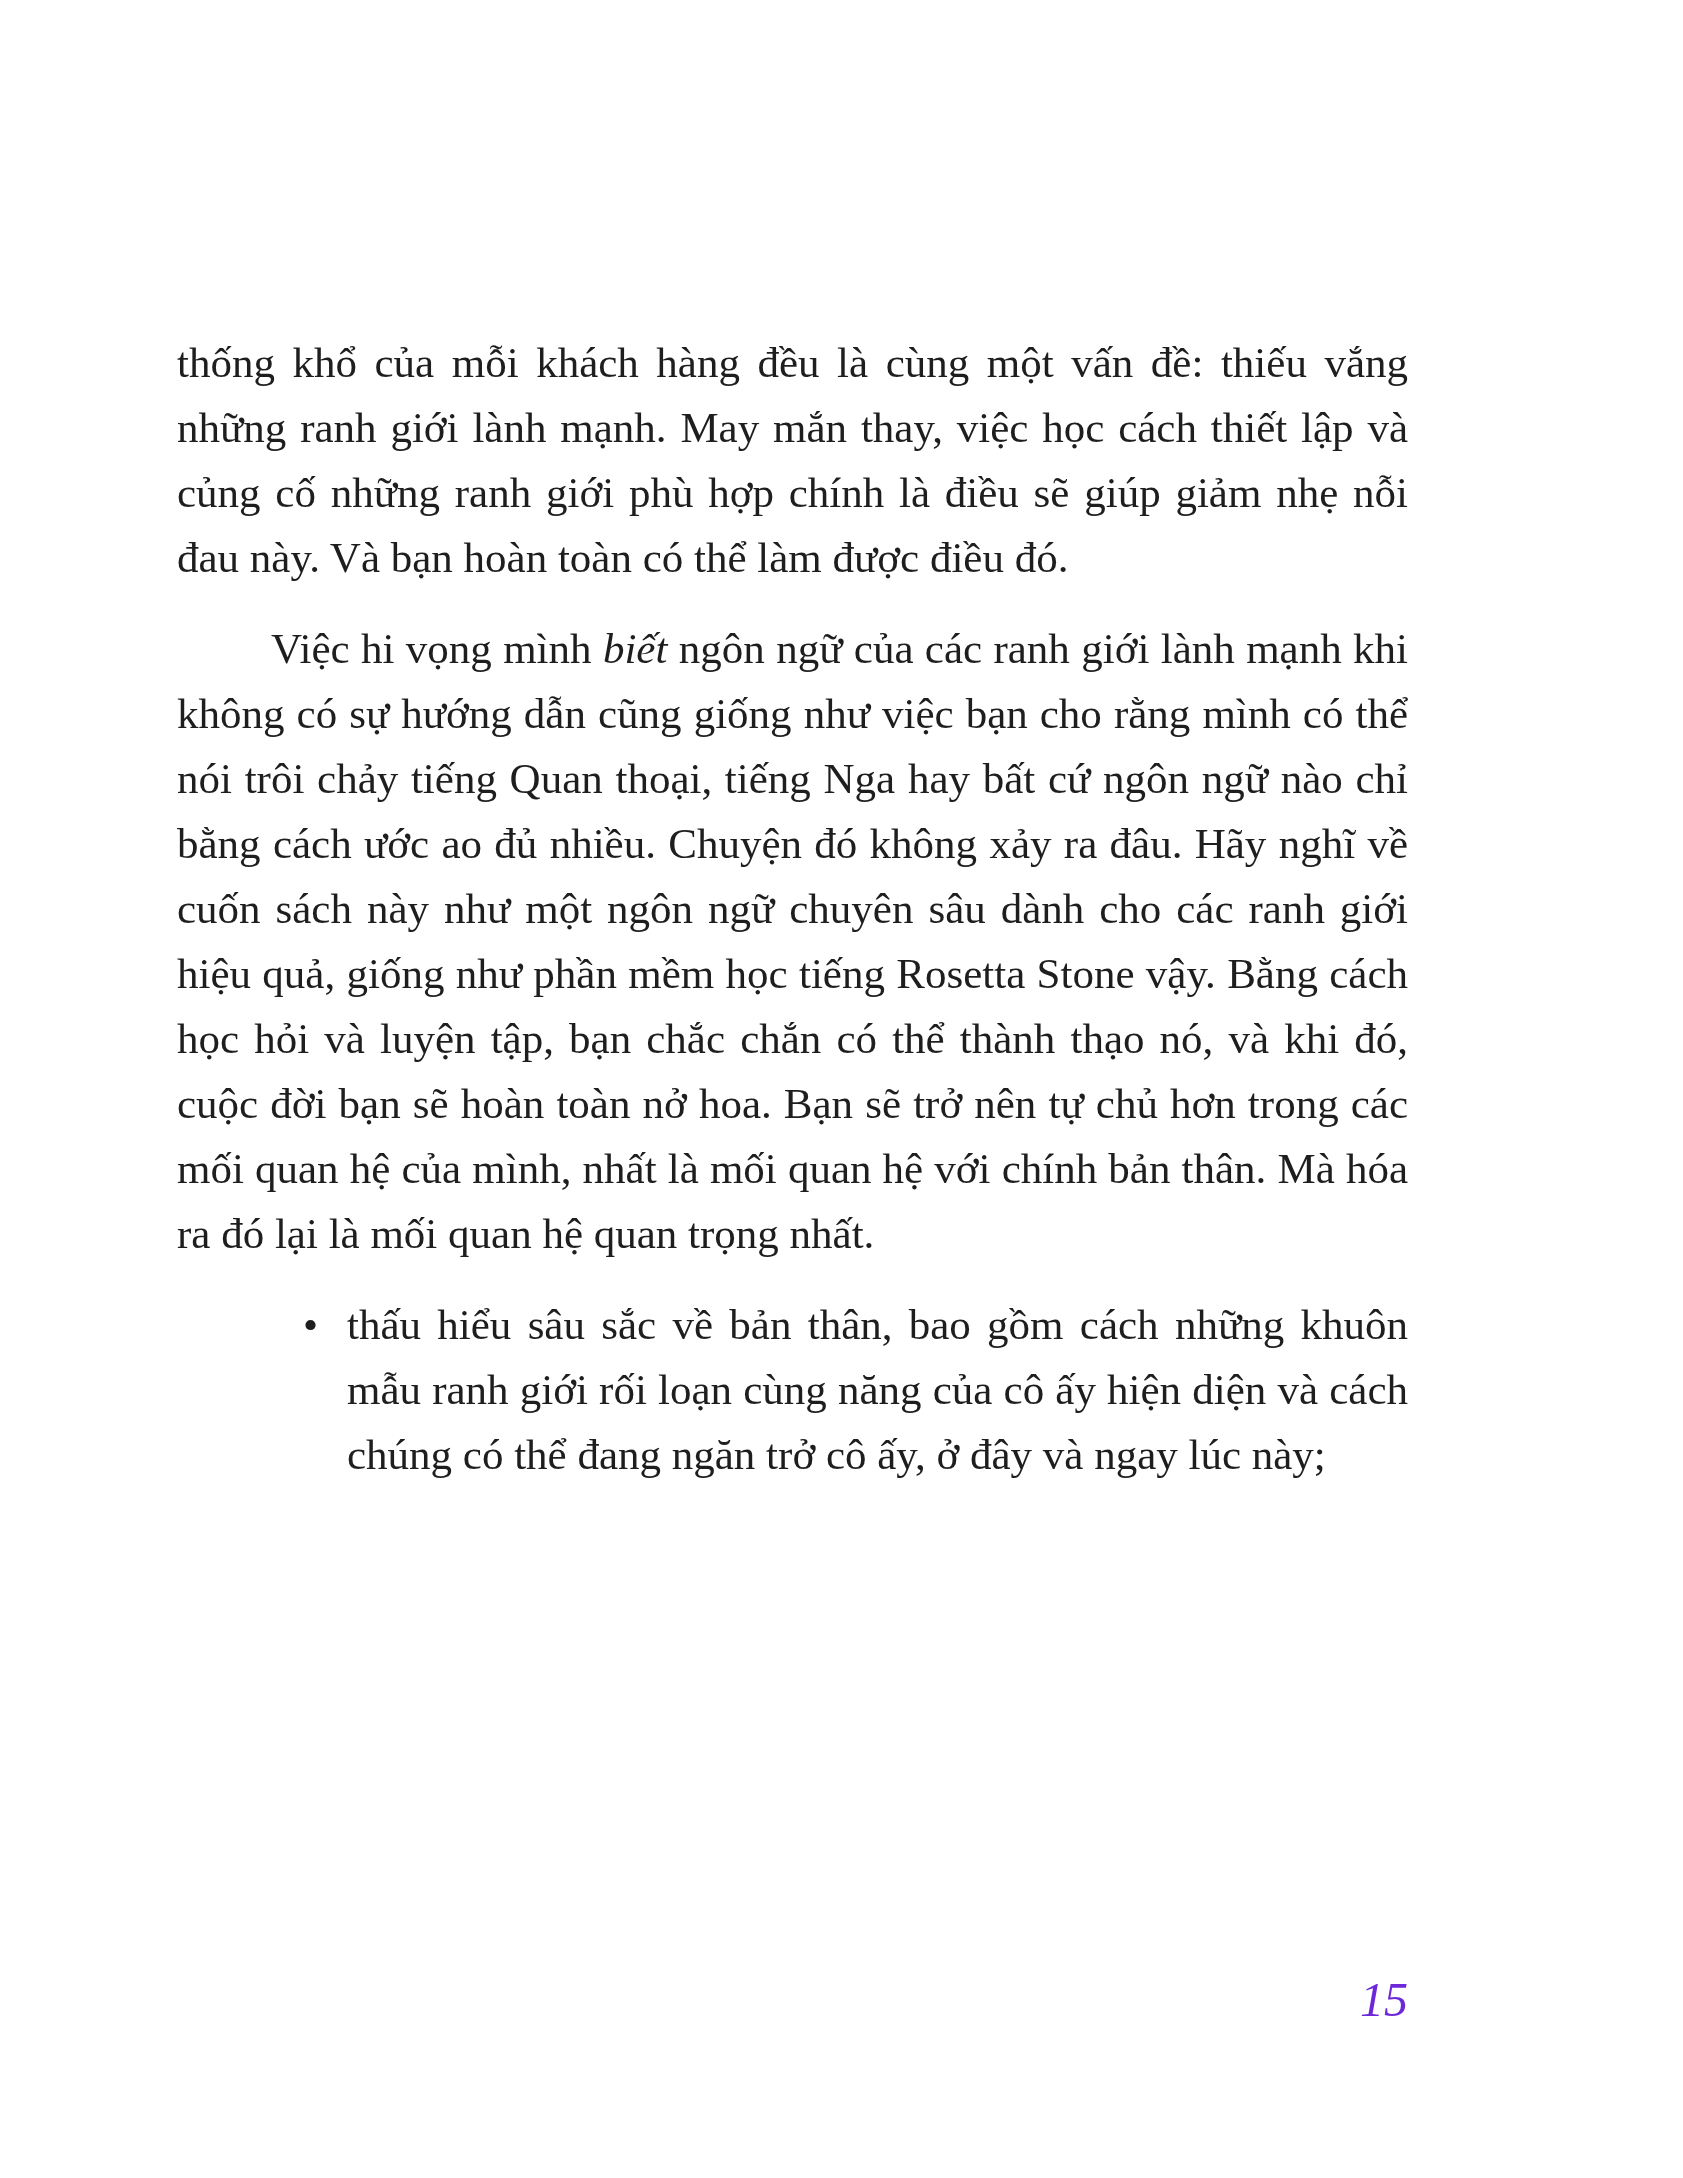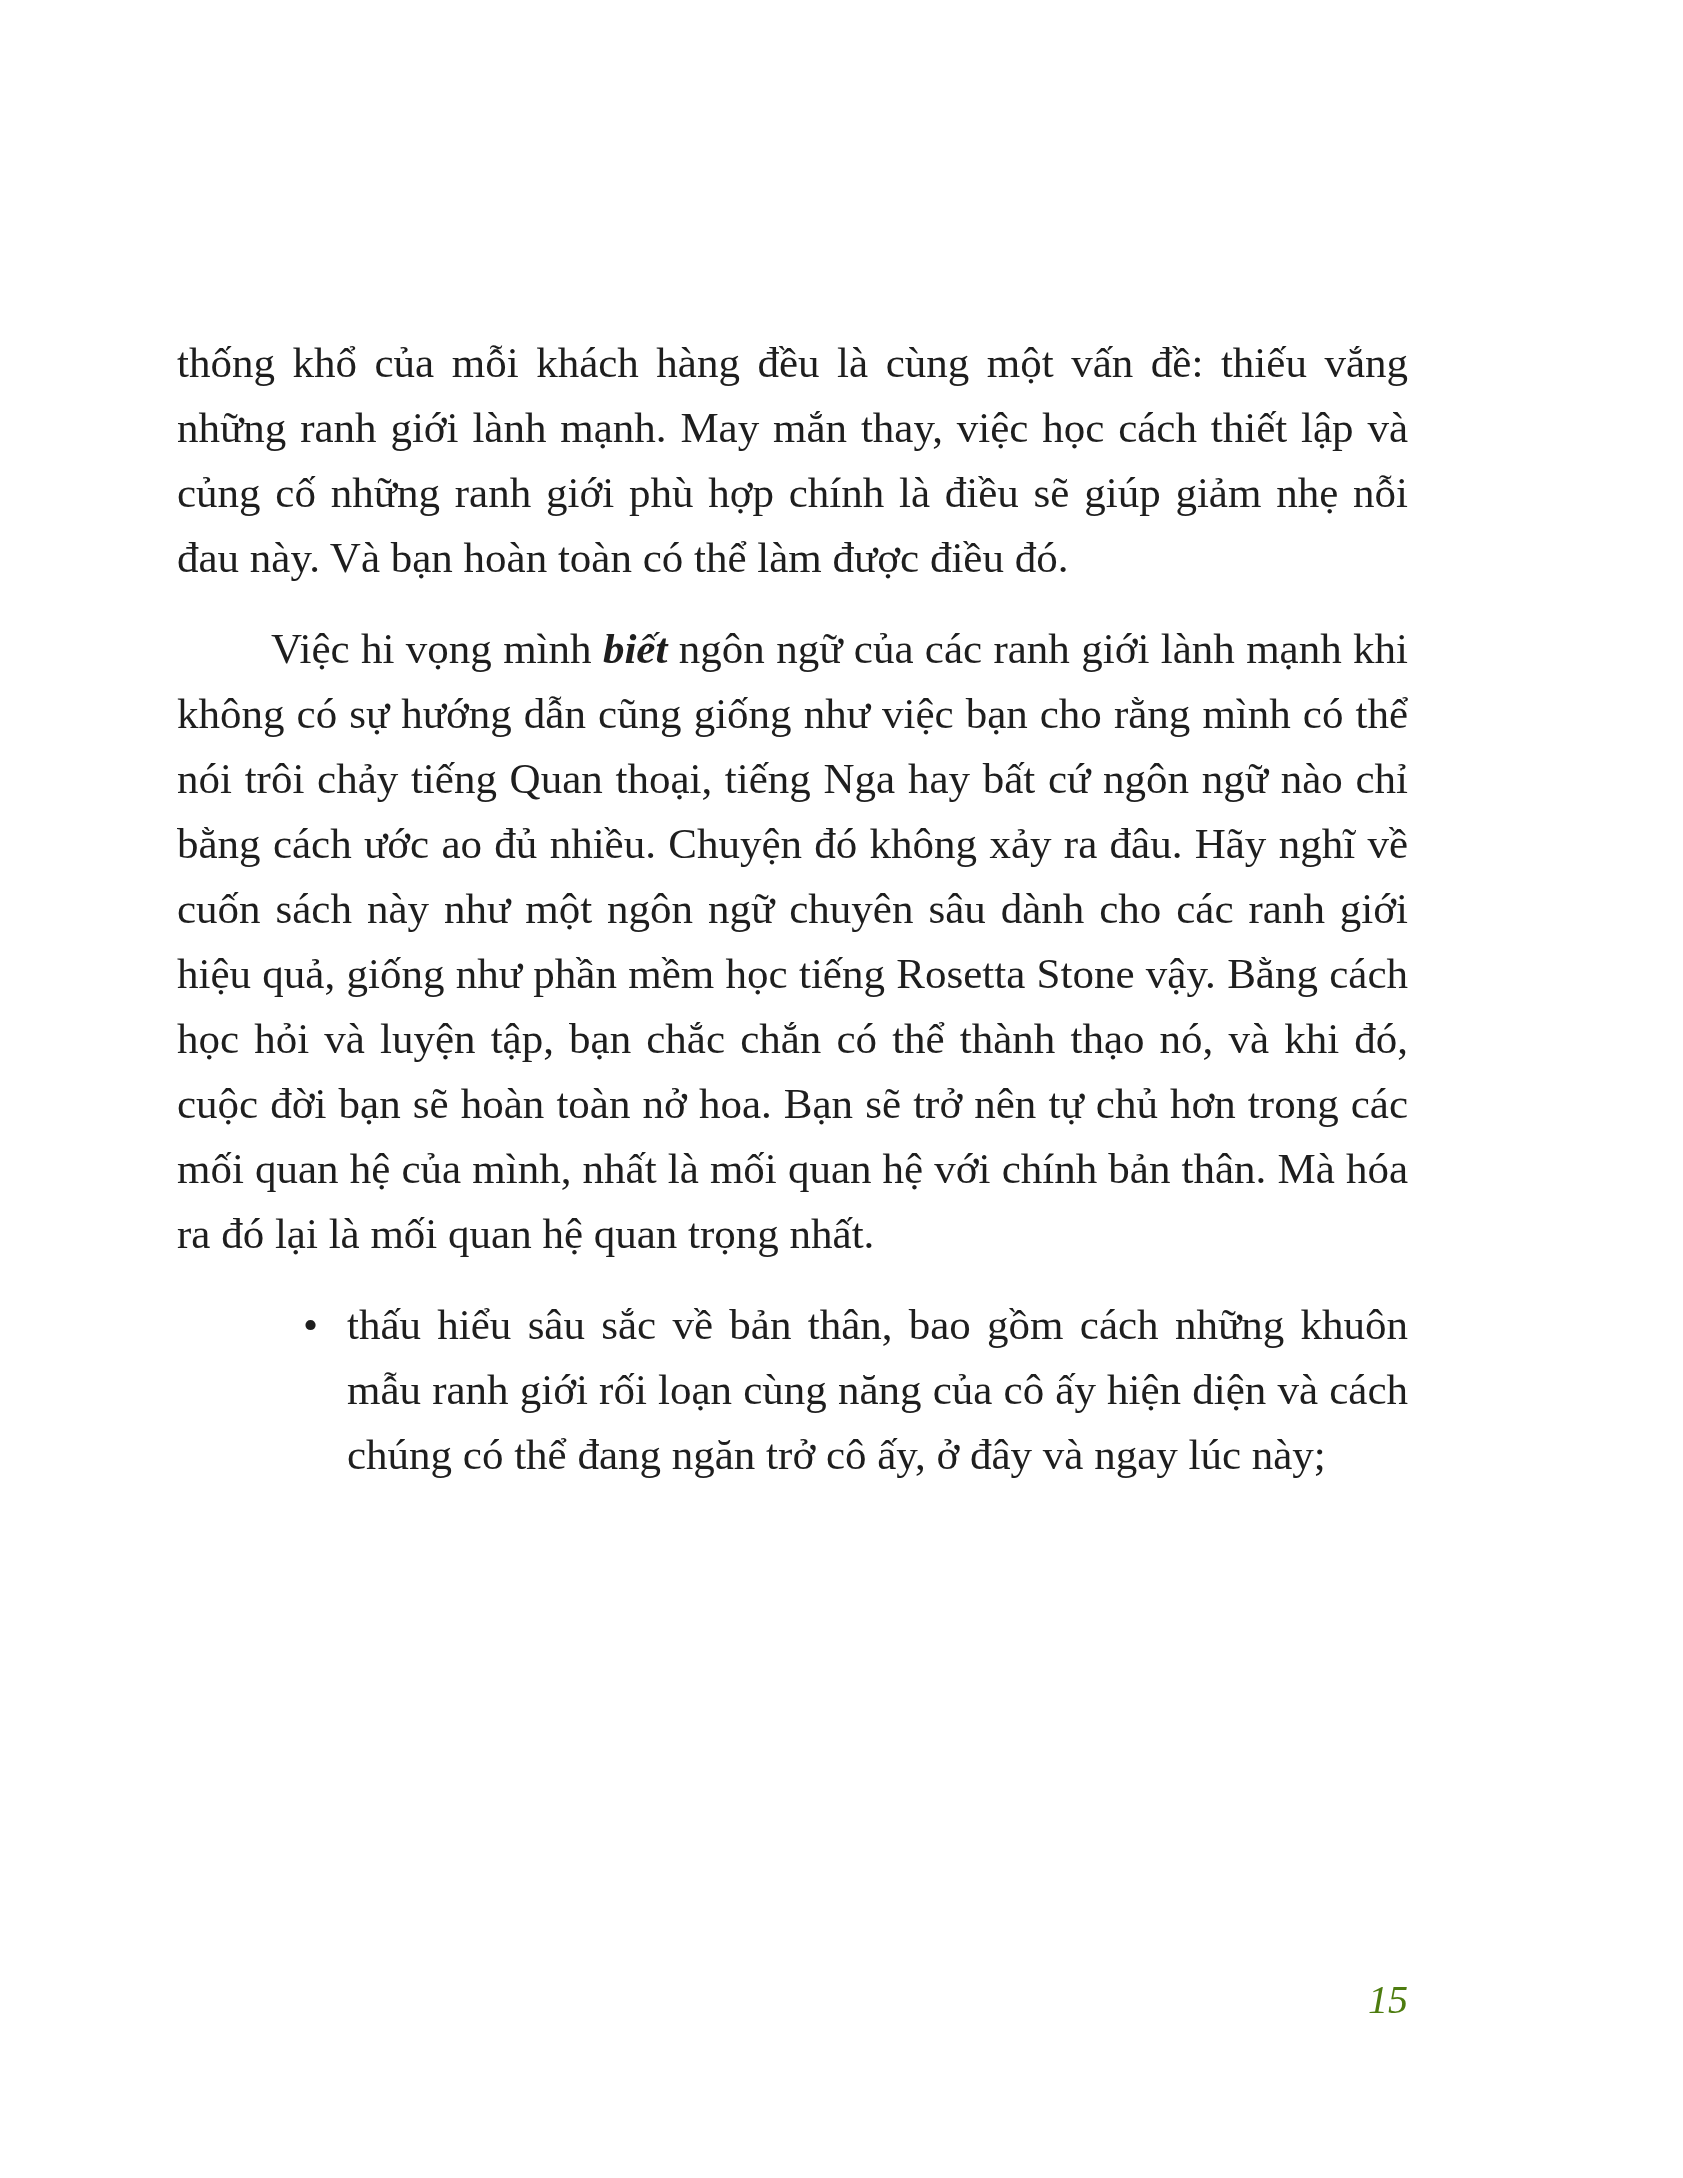--- a/index.html
+++ b/index.html
@@ -26,42 +26,41 @@
   .para {
     margin: 0 0 26px 1px;
     text-align: justify;
     text-indent: 94px;
   }
   .para.no-indent {
     text-indent: 0;
   }
   .para em {
     font-style: italic;
-    font-weight: bold;
   }
   .bullet-item {
     display: flex;
     margin: 0 0 0 127px;
   }
   .bullet-marker {
     flex: 0 0 44px;
     width: 44px;
   }
   .bullet-text {
     flex: 1 1 auto;
     text-align: justify;
   }
   .page-number {
     position: absolute;
     top: 1976px;
     right: 275px;
-    font-size: 40px;
+    font-size: 48px;
     line-height: 48px;
     font-style: italic;
-    color: #4d7c0f;
+    color: #6d28d9;
   }
 </style>
 </head>
 <body>
 
 <main class="text-block">
 
   <p class="para no-indent">thống khổ của mỗi khách hàng đều là cùng một vấn đề: thiếu vắng những ranh giới lành mạnh. May mắn thay, việc học cách thiết lập và củng cố những ranh giới phù hợp chính là điều sẽ giúp giảm nhẹ nỗi đau này. Và bạn hoàn toàn có thể làm được điều đó.</p>
 
 

